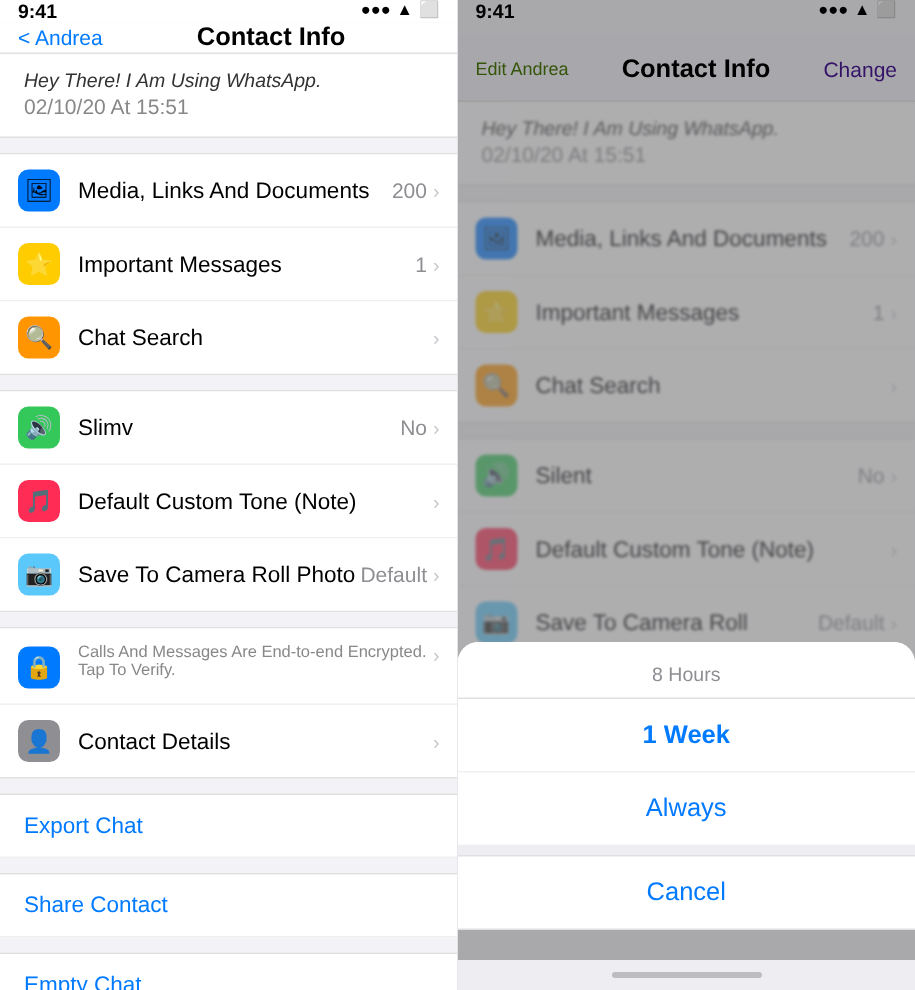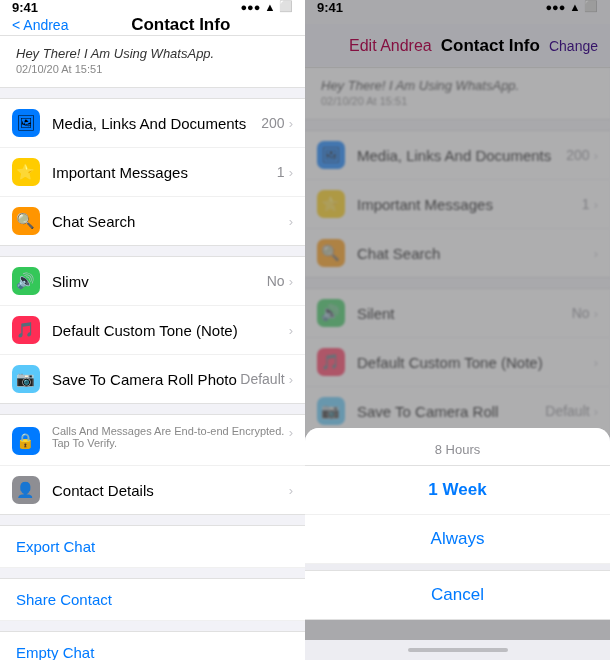--- a/index.html
+++ b/index.html
@@ -66,21 +66,21 @@
       background: #fff;
       padding: 10px 16px 12px;
       border-bottom: 1px solid #e0e0e0;
     }
     .contact-status {
       font-size: 13px;
       color: #333;
       font-style: italic;
     }
     .contact-time {
-      font-size: 11px;
+      font-size: 14px;
       color: #888;
       margin-top: 2px;
     }
 
     .section {
       background: #fff;
       margin-top: 10px;
       border-top: 1px solid #e0e0e0;
       border-bottom: 1px solid #e0e0e0;
     }
@@ -324,21 +324,21 @@
   <div class="status-bar" style="background:#f2f2f7;">
     <span class="time">9:41</span>
     <div class="status-icons">
       <span>●●●</span>
       <span>▲</span>
       <span>⬜</span>
     </div>
   </div>
 
   <div class="nav-bar-right">
-    <span class="nav-back" style="color:#be185d; font-size:16px;margin-left:32px;">Edit Andrea</span>
+    <span class="nav-back" style="color:#4d7c0f; font-size:12px;">Edit Andrea</span>
     <span class="nav-title">Contact Info</span>
     <span class="nav-right">Change</span>
   </div>
 
   <div class="right-content blurred">
 
     <div class="contact-header">
       <div class="contact-status">Hey There! I Am Using WhatsApp.</div>
       <div class="contact-time">02/10/20 At 15:51</div>
     </div>

